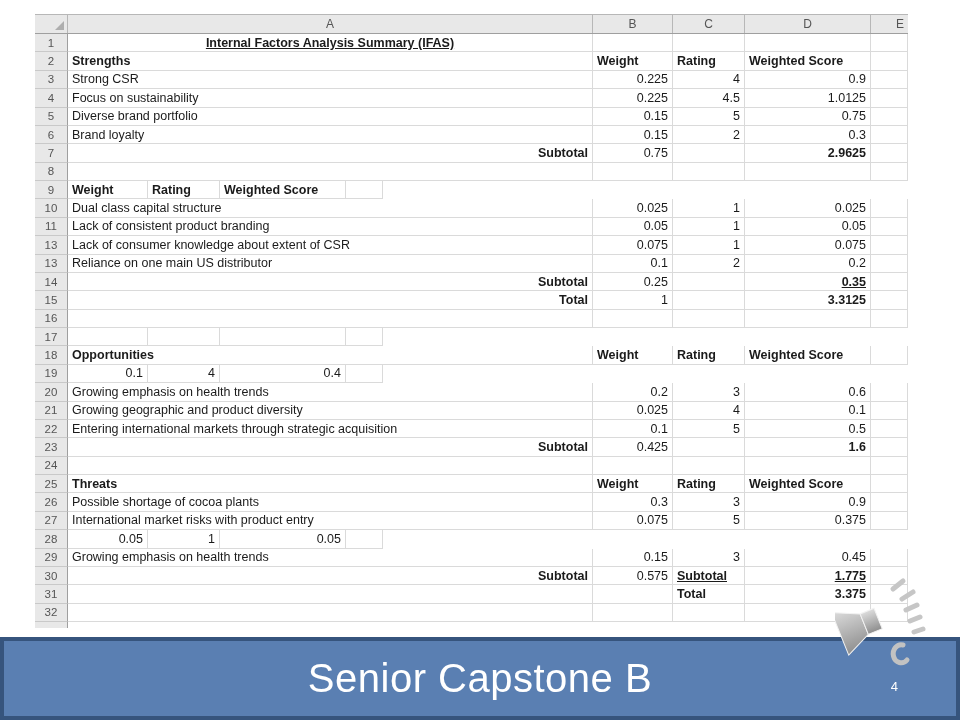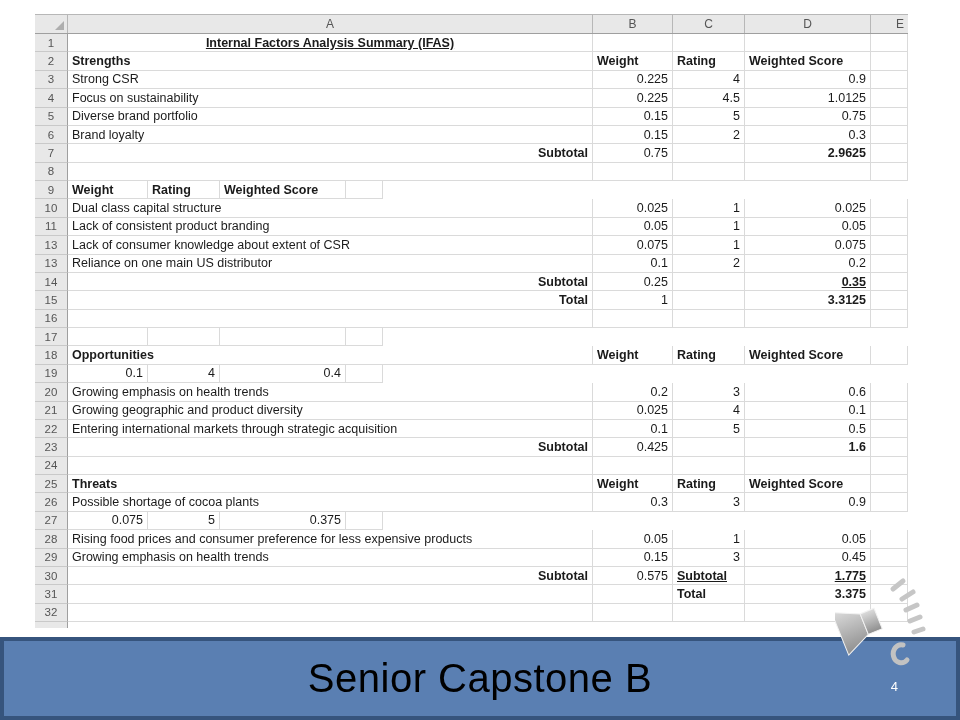--- a/index.html
+++ b/index.html
@@ -25,21 +25,21 @@
   .hc.col-a{width:525px;} .hc.col-b{width:80px;} .hc.col-c{width:72px;} .hc.col-d{width:126px;}
   .hc.col-e{width:37px;justify-content:flex-end;padding-right:4px;border-right:none;}
   .hc.corner{width:33px;}
   .b{font-weight:bold;} .u{text-decoration:underline;}
   .r{justify-content:flex-end;} .c{justify-content:center;} .l{justify-content:flex-start;}
   .stub{width:33px;height:6px;background:#e8e8e8;border-right:1px solid #9f9f9f;box-sizing:border-box;}
   
   .footer{position:absolute;left:0;top:637px;width:960px;height:83px;box-sizing:border-box;
           background:#5a7fb2;border:4px solid #36547d;display:flex;align-items:center;
           justify-content:center;z-index:1;}
-  .footer-title{color:#000000;font-size:40px;letter-spacing:0.5px;}
+  .footer-title{color:#ffffff;font-size:40px;letter-spacing:0.5px;}
   .page-num{position:absolute;right:58px;top:38px;color:#ffffff;font-size:13px;}
   
   .speaker{position:absolute;left:835px;top:575px;z-index:5;}
 </style>
 </head>
 <body>
 
 <div class="slide">
 
   <div class="sheet">
@@ -254,28 +254,28 @@
         <div class="row">
           <div class="rn">26</div>
           <div class="cell col-a l">Possible shortage of cocoa plants</div>
           <div class="cell col-b r">0.3</div>
           <div class="cell col-c r">3</div>
           <div class="cell col-d r">0.9</div>
           <div class="cell col-e"></div>
         </div>
         <div class="row">
           <div class="rn">27</div>
+          <div class="cell col-a l">International market risks with product entry</div>
           <div class="cell col-b r">0.075</div>
           <div class="cell col-c r">5</div>
           <div class="cell col-d r">0.375</div>
           <div class="cell col-e"></div>
         </div>
         <div class="row">
           <div class="rn">28</div>
-          <div class="cell col-a l">Rising food prices and consumer preference for less expensive products</div>
           <div class="cell col-b r">0.05</div>
           <div class="cell col-c r">1</div>
           <div class="cell col-d r">0.05</div>
           <div class="cell col-e"></div>
         </div>
         <div class="row">
           <div class="rn">29</div>
           <div class="cell col-a l">Growing emphasis on health trends</div>
           <div class="cell col-b r">0.15</div>
           <div class="cell col-c r">3</div>

